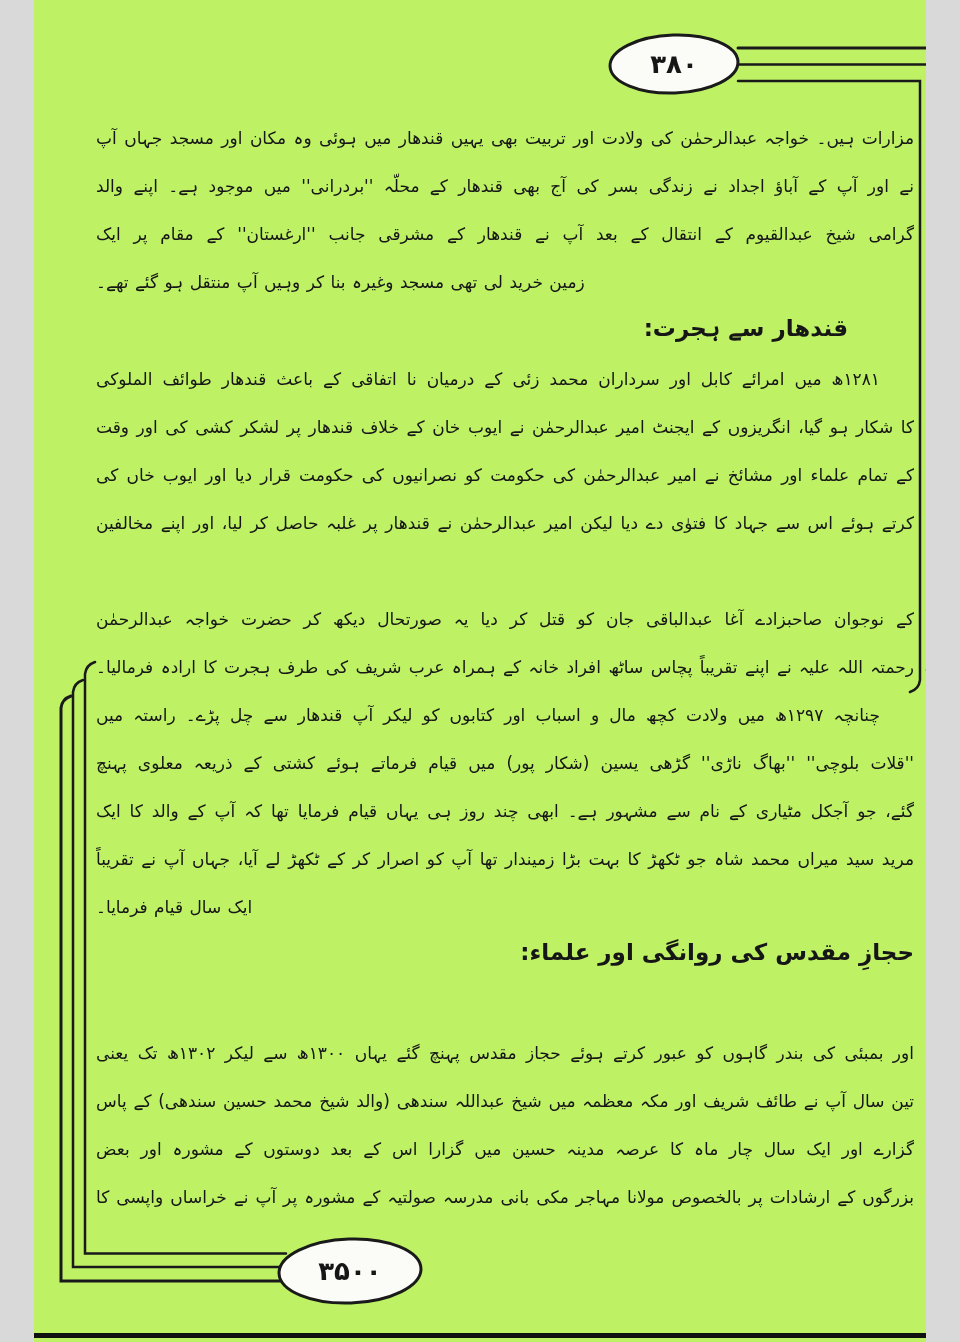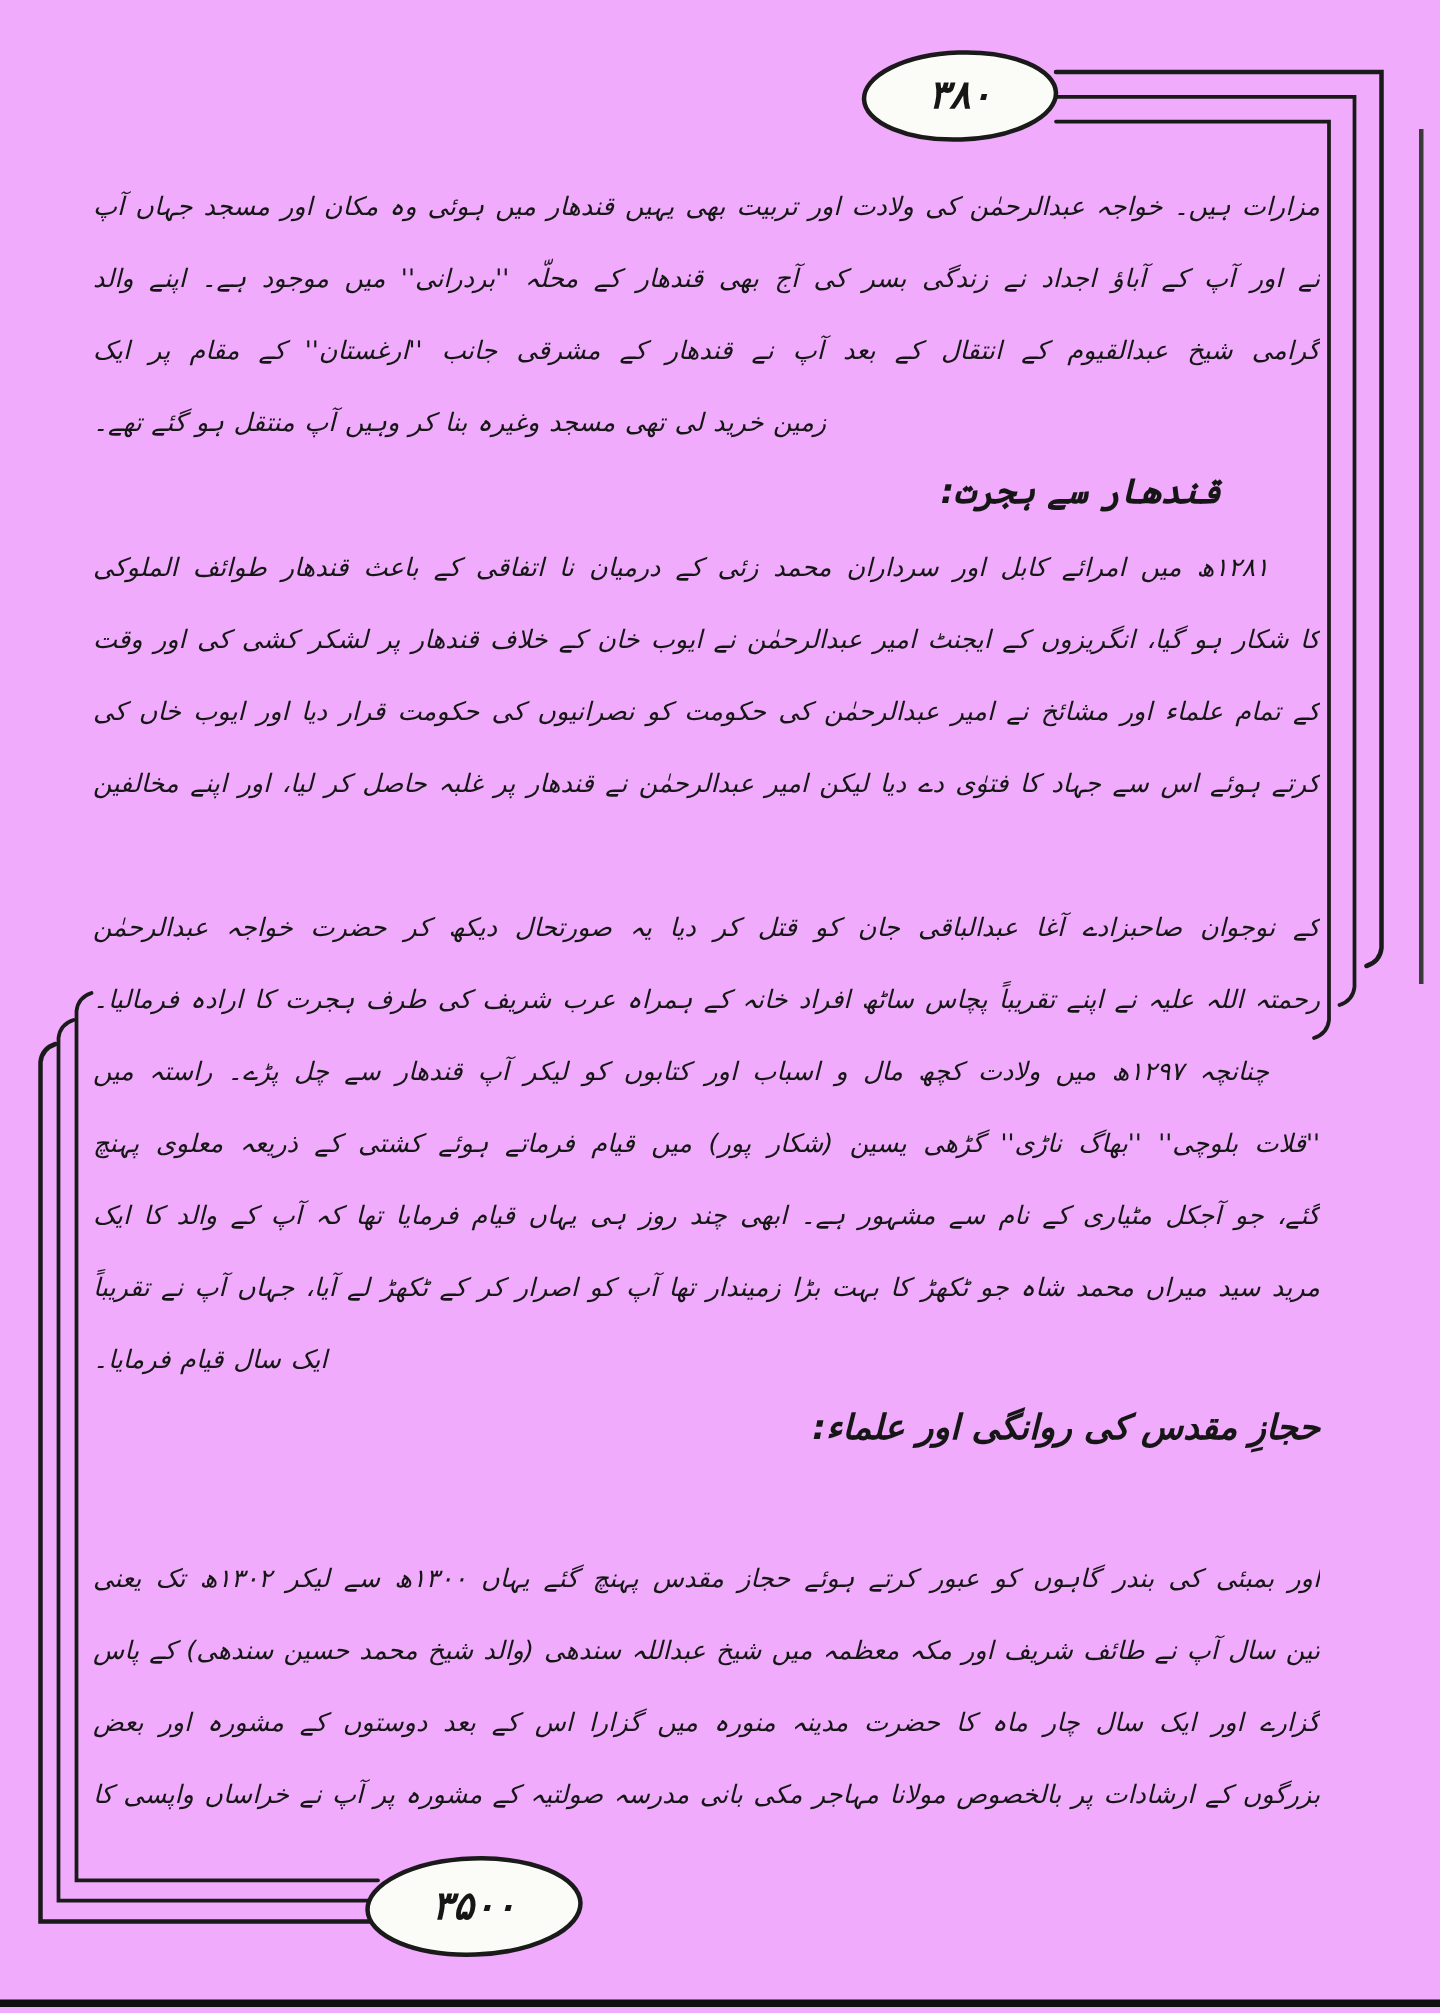--- a/index.html
+++ b/index.html
@@ -1,19 +1,19 @@
 <!DOCTYPE html>
 <html lang="ur"><head>
 <meta charset="utf-8">
 <style>
   html,body { margin:0; padding:0; background:#d9d9d9; }
   .page {
-    position:relative; width:960px; height:1342px; margin:0 auto;
-    background:#f0abfc; overflow:hidden;
-    font-family:"DejaVu Sans", sans-serif; color:#161616;font-style:italic;
+    position:relative; width:892px; height:1342px; margin:0 auto;
+    background:#bef264; overflow:hidden;
+    font-family:"DejaVu Sans", sans-serif; color:#161616;
   }
   .frame-svg { position:absolute; left:0; top:0; width:960px; height:1342px; }
   .tline {
     position:absolute; left:62px; width:818px; height:48px;
     line-height:48px; font-size:17px; overflow:hidden;
     direction:rtl; text-align:justify; text-align-last:justify;
     box-sizing:border-box; word-spacing:1px;
   }
   .indent { padding-right:34px; }
   .end-left { text-align:justify; text-align-last:left; }
@@ -72,19 +72,19 @@
   <div class="tline indent" style="top:691px">چنانچہ ۱۲۹۷ھ میں ولادت کچھ مال و اسباب اور کتابوں کو لیکر آپ قندھار سے چل پڑے۔ راستہ میں</div>
   <div class="tline" style="top:739px">''قلات بلوچی'' ''بھاگ ناڑی'' گڑھی یسین (شکار پور) میں قیام فرماتے ہوئے کشتی کے ذریعہ معلوی پہنچ</div>
   <div class="tline" style="top:787px">گئے، جو آجکل مٹیاری کے نام سے مشہور ہے۔ ابھی چند روز ہی یہاں قیام فرمایا تھا کہ آپ کے والد کا ایک</div>
   <div class="tline" style="top:835px">مرید سید میراں محمد شاہ جو ٹکھڑ کا بہت بڑا زمیندار تھا آپ کو اصرار کر کے ٹکھڑ لے آیا، جہاں آپ نے تقریباً</div>
   <div class="tline end-left" style="top:883px">ایک سال قیام فرمایا۔</div>
 
   <div class="heading" style="top:929px">حجازِ مقدس کی روانگی اور علماء:</div>
 
   <div class="tline" style="top:1029px">اور بمبئی کی بندر گاہوں کو عبور کرتے ہوئے حجاز مقدس پہنچ گئے یہاں ۱۳۰۰ھ سے لیکر ۱۳۰۲ھ تک یعنی</div>
   <div class="tline" style="top:1077px">تین سال آپ نے طائف شریف اور مکہ معظمہ میں شیخ عبداللہ سندھی (والد شیخ محمد حسین سندھی) کے پاس</div>
-  <div class="tline" style="top:1125px">گزارے اور ایک سال چار ماہ کا حضرت مدینہ منورہ میں گزارا اس کے بعد دوستوں کے مشورہ اور بعض</div>
+  <div class="tline" style="top:1125px">گزارے اور ایک سال چار ماہ کا عرصہ مدینہ حسین میں گزارا اس کے بعد دوستوں کے مشورہ اور بعض</div>
   <div class="tline" style="top:1173px">بزرگوں کے ارشادات پر بالخصوص مولانا مہاجر مکی بانی مدرسہ صولتیہ کے مشورہ پر آپ نے خراساں واپسی کا</div>
 
   <div class="edge-right"></div>
   <div class="edge-bottom"></div>
 
 </div>
 
 </body></html>

